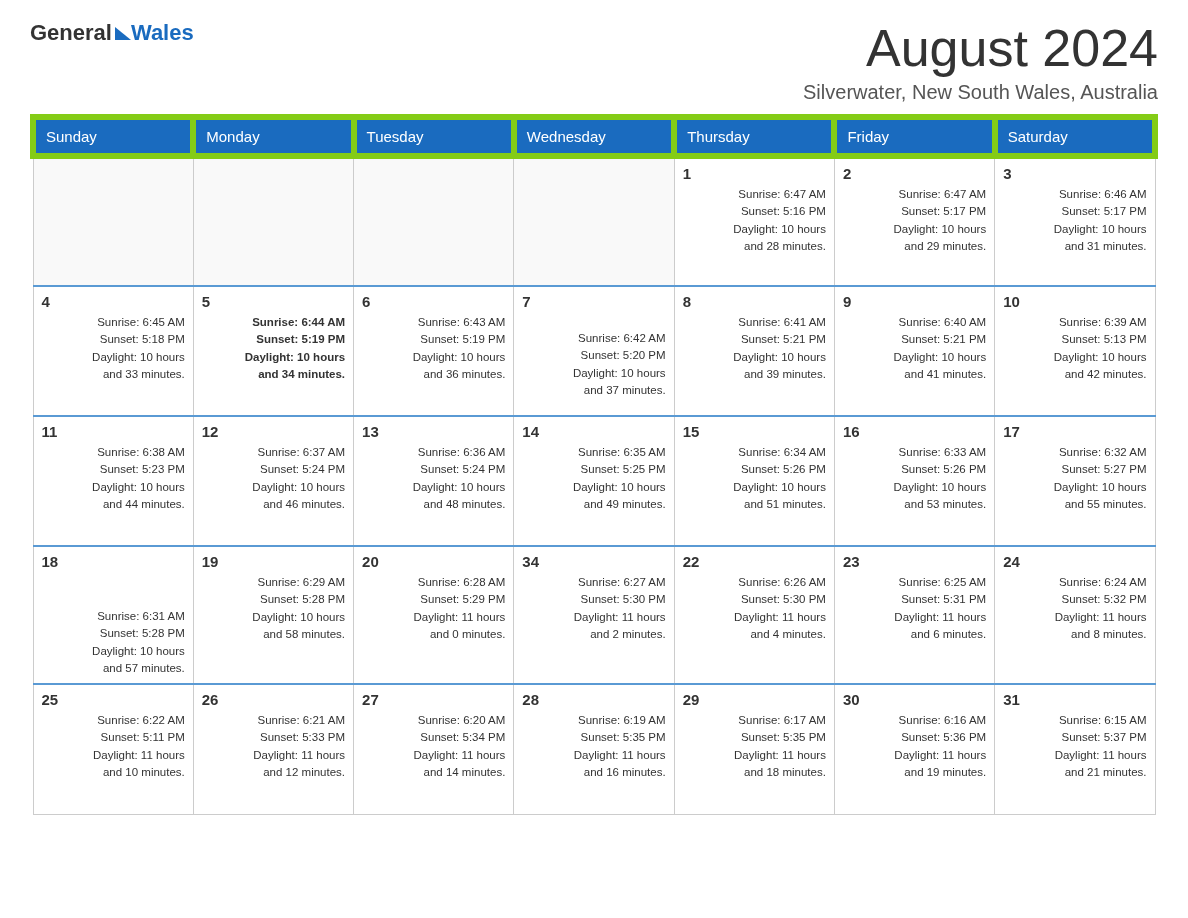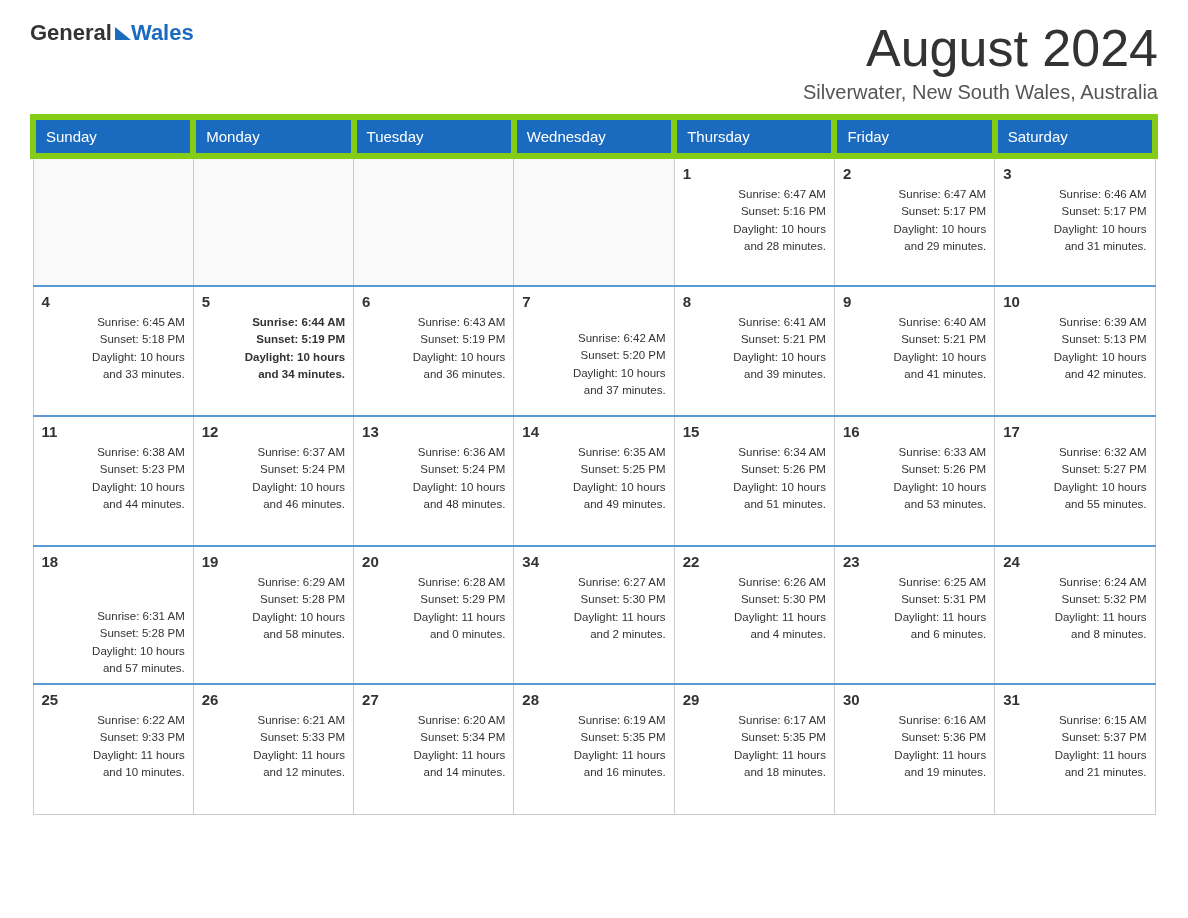--- a/index.html
+++ b/index.html
@@ -309,21 +309,21 @@
           <div class="day-info" style="white-space: pre-line;">Sunrise: 6:24 AM
 Sunset: 5:32 PM
 Daylight: 11 hours
 and 8 minutes.</div>
         </td>
       </tr>
       <tr class="row-border">
         <td>
           <div class="day-number">25</div>
           <div class="day-info" style="white-space: pre-line;">Sunrise: 6:22 AM
-Sunset: 9:33 PM
+Sunset: 5:11 PM
 Daylight: 11 hours
 and 10 minutes.</div>
         </td>
         <td>
           <div class="day-number">26</div>
           <div class="day-info" style="white-space: pre-line;">Sunrise: 6:21 AM
 Sunset: 5:33 PM
 Daylight: 11 hours
 and 12 minutes.</div>
         </td>

